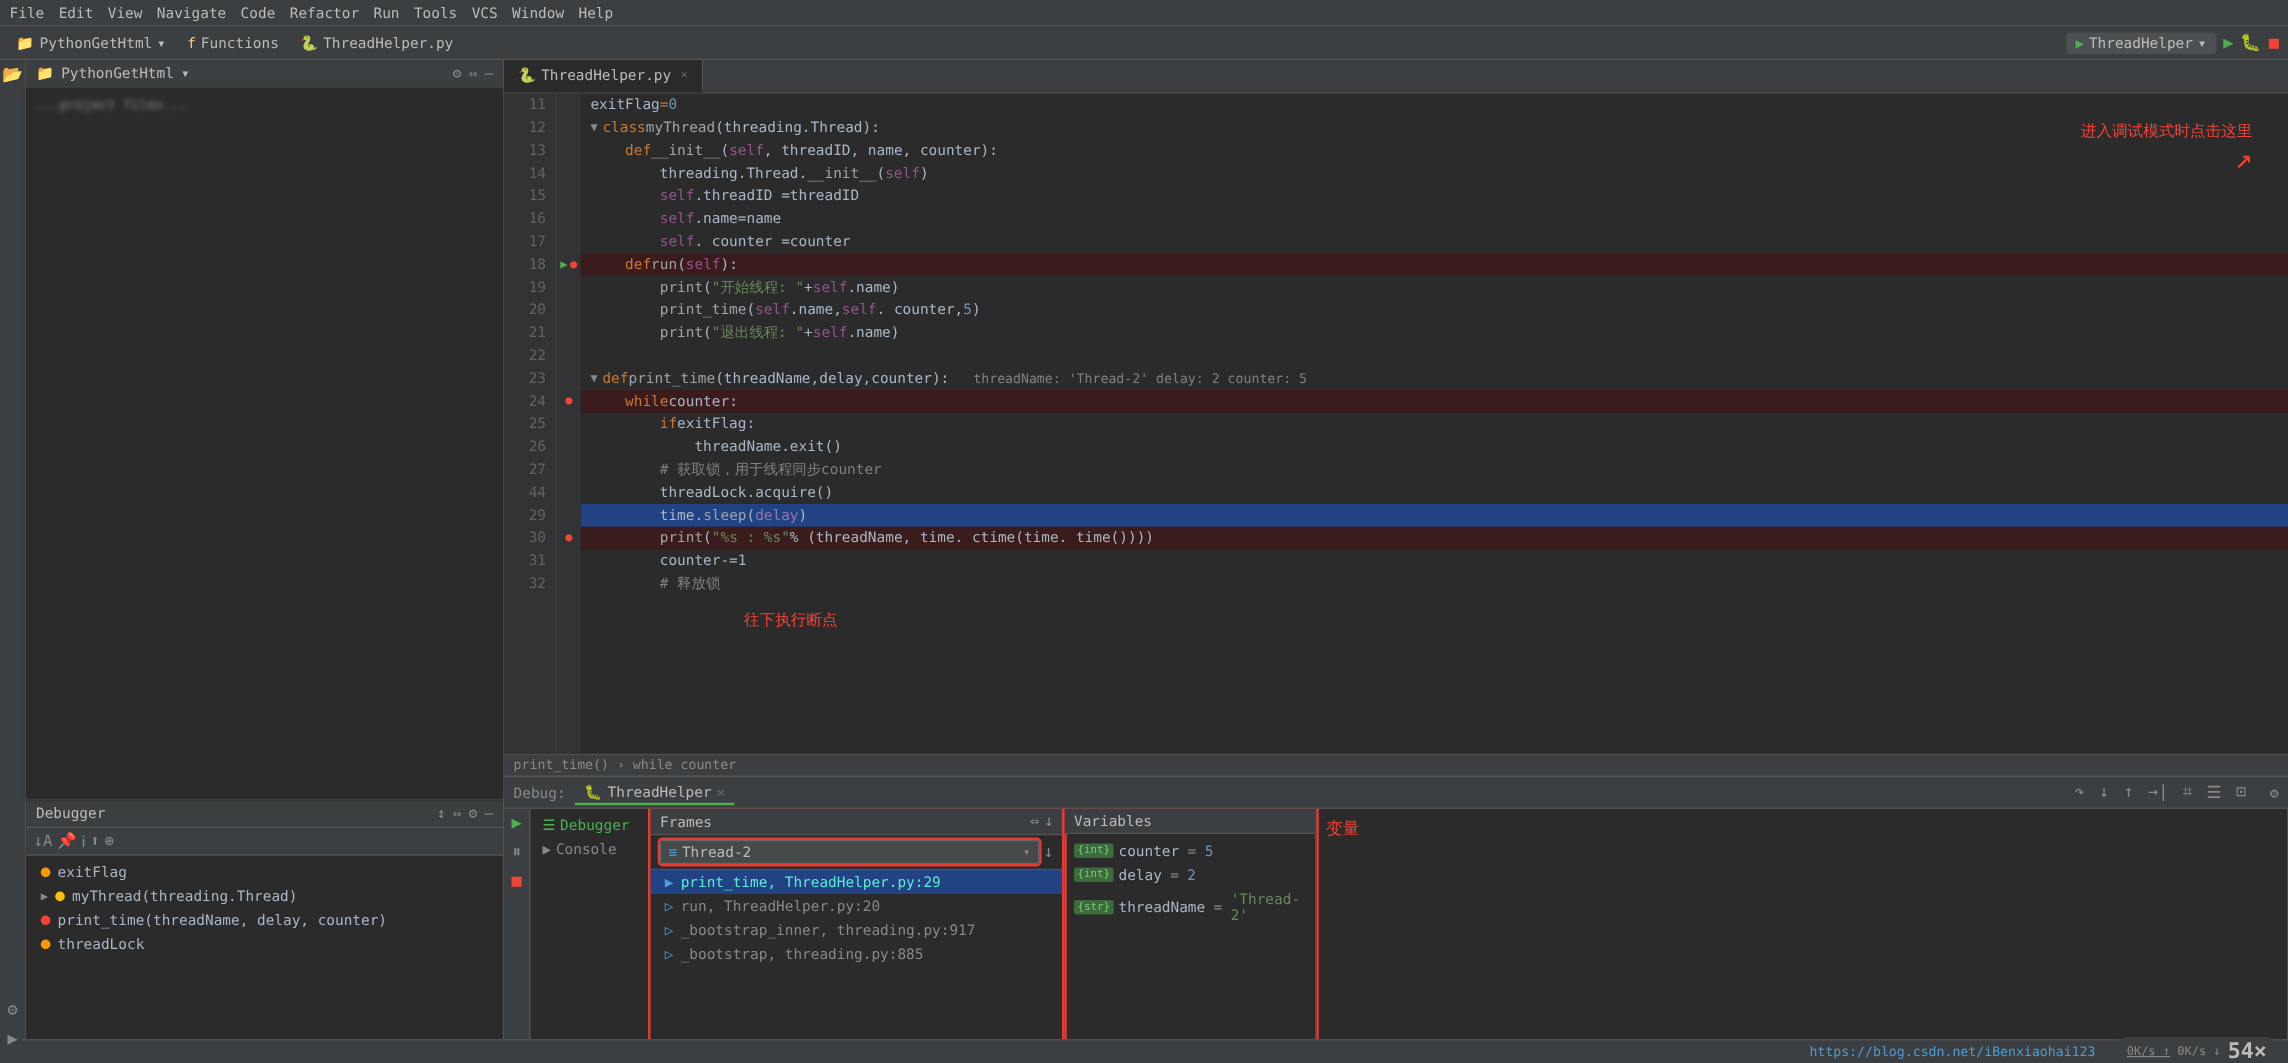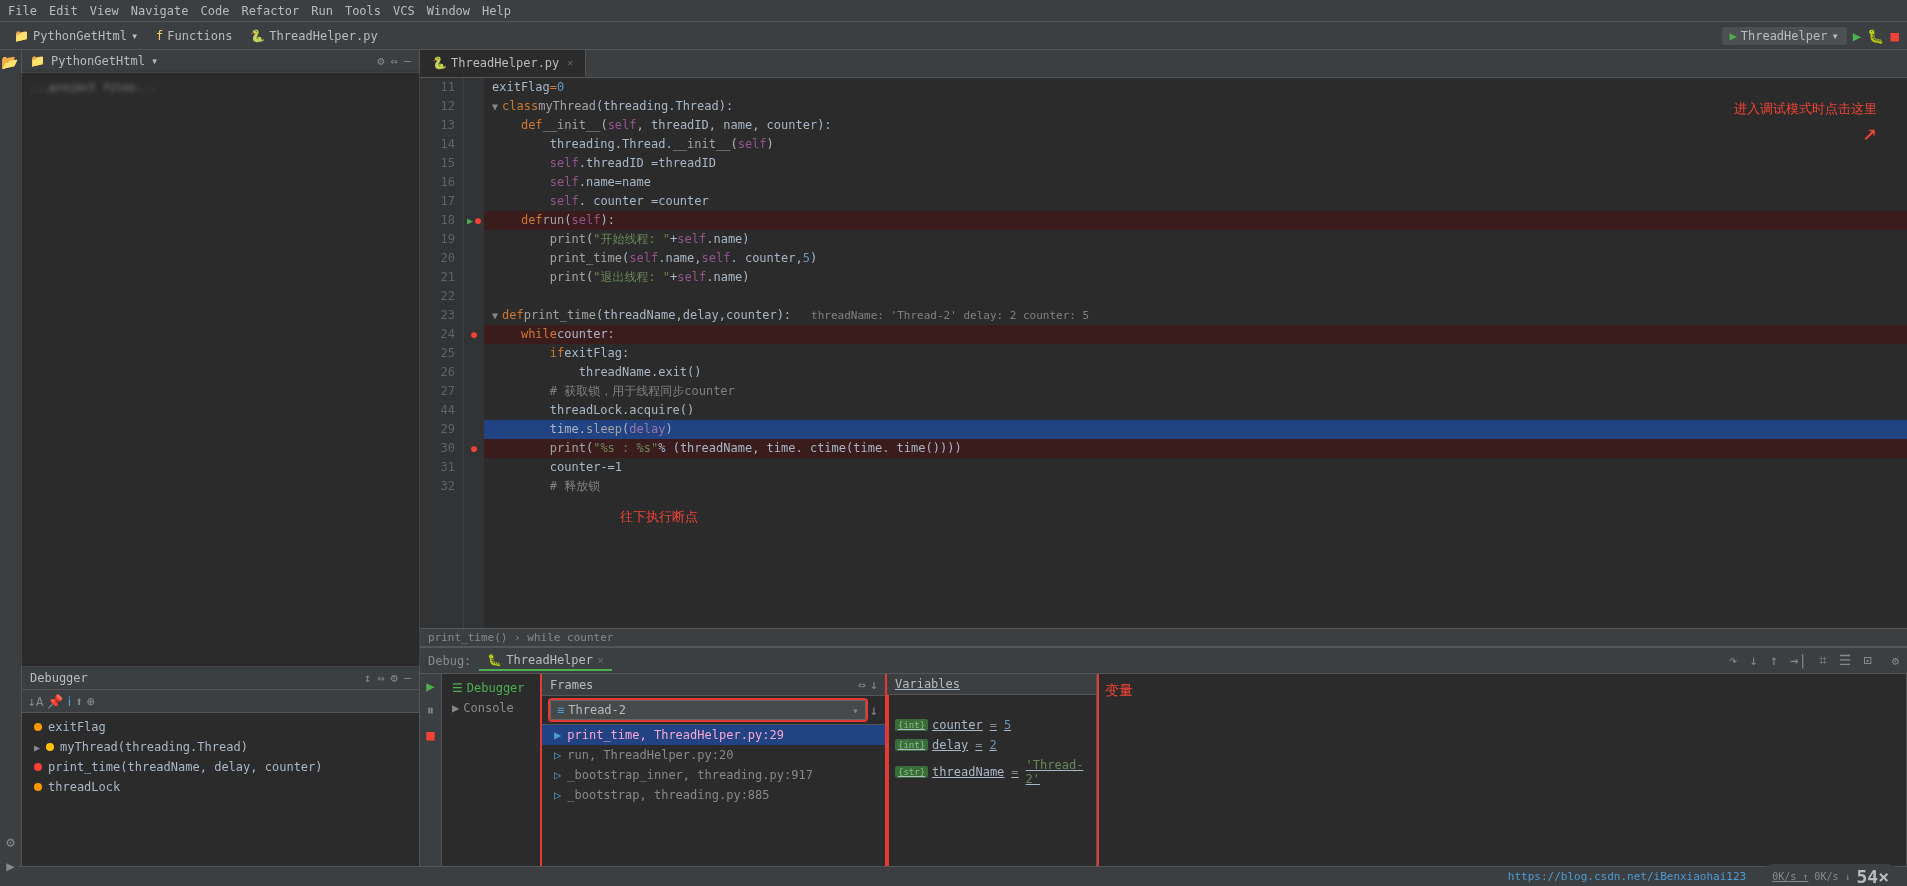--- a/index.html
+++ b/index.html
@@ -343,33 +343,32 @@
     .frame-item.selected { background: #214283; }
     .frames-outline { outline: 2px solid #e53935; }
 
     
     .variables-panel {
       width: 210px;
       border-right: 1px solid #555;
       display: flex;
       flex-direction: column;
       outline: 2px solid #e53935;
-      text-decoration: underline;
     }
     .variables-header {
       background: #3c3f41;
       padding: 3px 8px;
       font-size: 12px;
       color: #bbbbbb;
       display: flex;
       align-items: center;
       justify-content: space-between;
       border-bottom: 1px solid #555;
     }
-    .variables-list { padding: 20px 8px; flex: 1; overflow-y: auto; }
+    .variables-list { padding: 4px 8px; flex: 1; overflow-y: auto; }
     .var-item {
       padding: 3px 0;
       font-size: 12px;
       display: flex;
       align-items: center;
       gap: 4px;
     }
     .var-type-box {
       background: #3c6c3c;
       color: #7ec87e;
@@ -891,21 +890,21 @@
                   <span>Thread-2</span>
                 </span>
                 <span class="thread-dropdown-arrow">▾</span>
               </div>
               <span class="thread-nav-btn">↓</span>
             </div>
 
             <div class="frames-list">
               <div class="frame-item selected">
                 <span style="color:#4d9cd4;">▶</span>
-                <span style="color:#f9a8d4;">print_time, ThreadHelper.py:29</span>
+                <span style="color:#5eead4;">print_time, ThreadHelper.py:29</span>
               </div>
               <div class="frame-item">
                 <span style="color:#4d9cd4;">▷</span>
                 <span style="color:#888;">run, ThreadHelper.py:20</span>
               </div>
               <div class="frame-item">
                 <span style="color:#4d9cd4;">▷</span>
                 <span style="color:#888;">_bootstrap_inner, threading.py:917</span>
               </div>
               <div class="frame-item">

